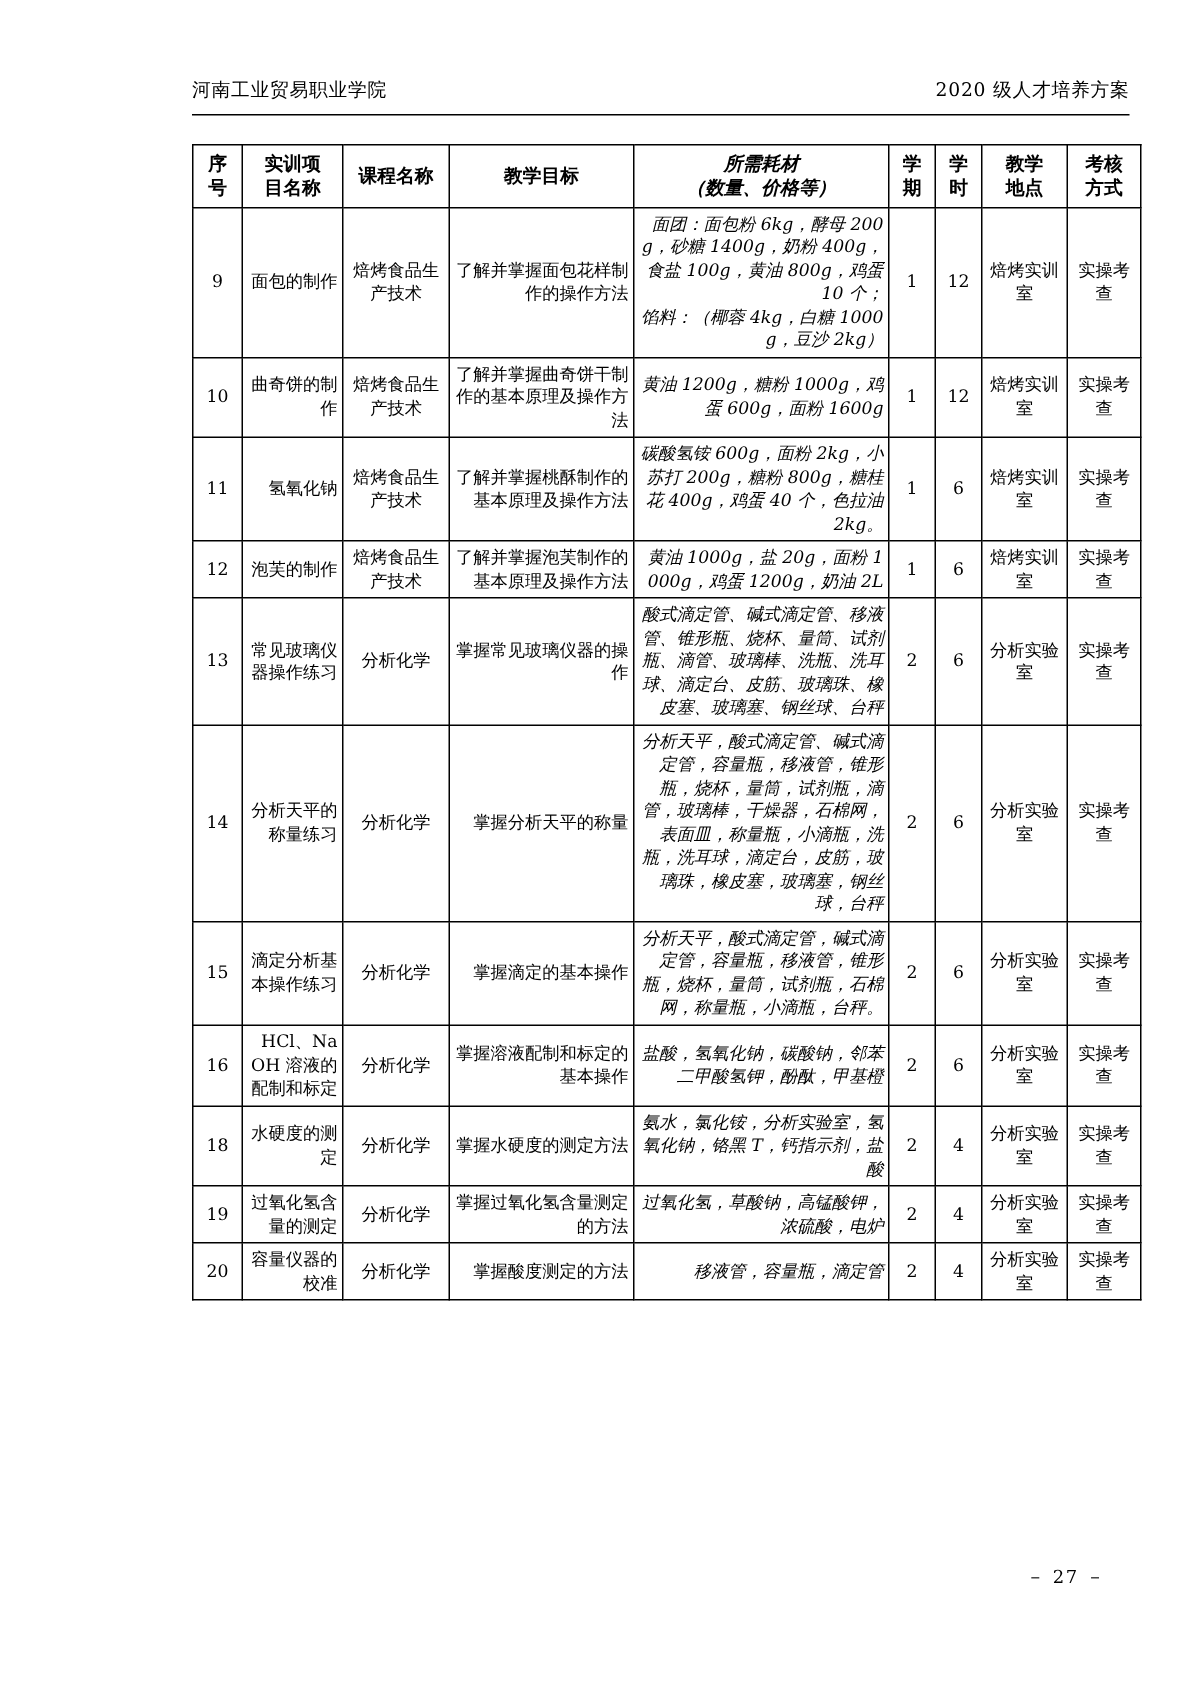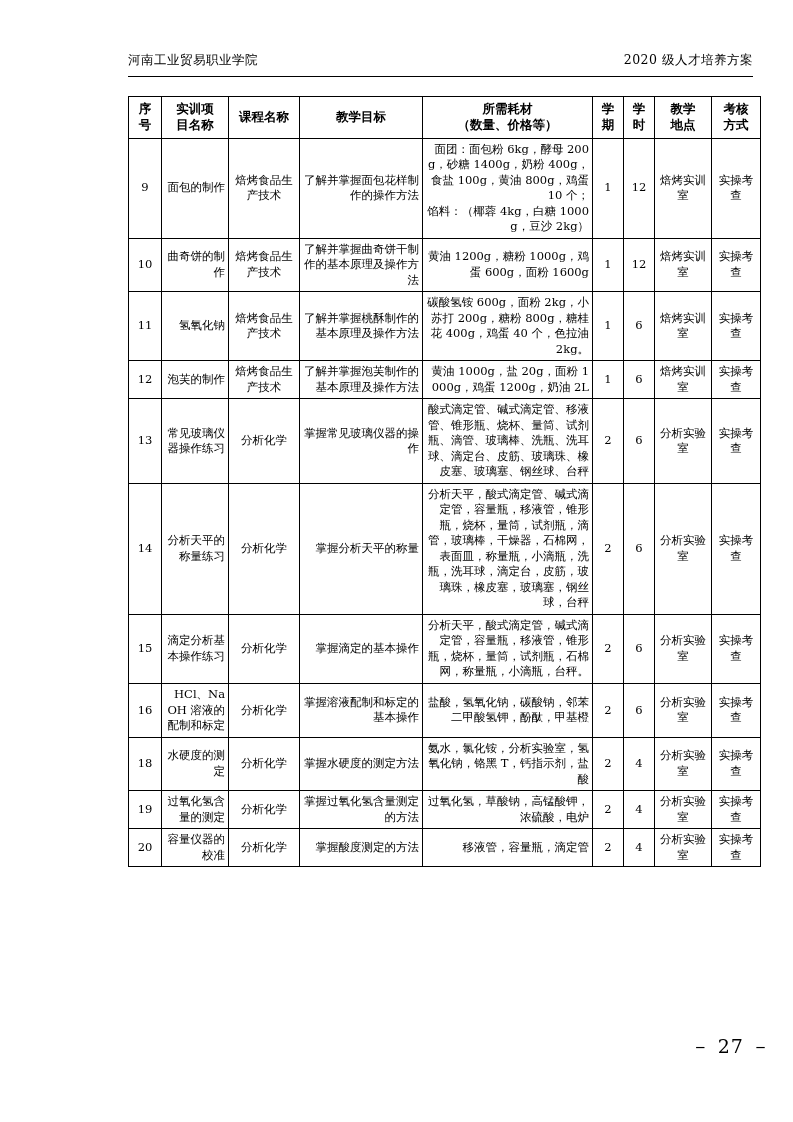--- a/index.html
+++ b/index.html
@@ -60,34 +60,34 @@
     text-align: center;
     font-weight: bold;
     font-size: 12.5px;
     line-height: 1.3;
     padding: 4px 2px;
   }
   .c-no { width: 28px; text-align: center; }
   .c-item { width: 62px; }
   .c-course { width: 66px; text-align: center; }
   .c-goal { width: 118px; }
-  .c-mat { width: 165px; }
+  .c-mat { width: 165px; font-style: italic; }
   .c-term { width: 26px; text-align: center; }
   .c-hours { width: 26px; text-align: center; }
   .c-place { width: 52px; text-align: center; }
   .c-assess { width: 44px; text-align: center; }
 
   td.center { text-align: center; }
   td.just { text-align: right; }
 
   .footer {
     position: absolute;
     bottom: 62px;
-    right: 66px;
-    font-size: 19px;
+    right: 100px;
+    font-size: 12px;
     letter-spacing: 1px;
   }
   .nowrap-cn { word-break: break-all; }
 </style>
 </head>
 <body>
 
 <div class="page">
 
   <div class="header">

